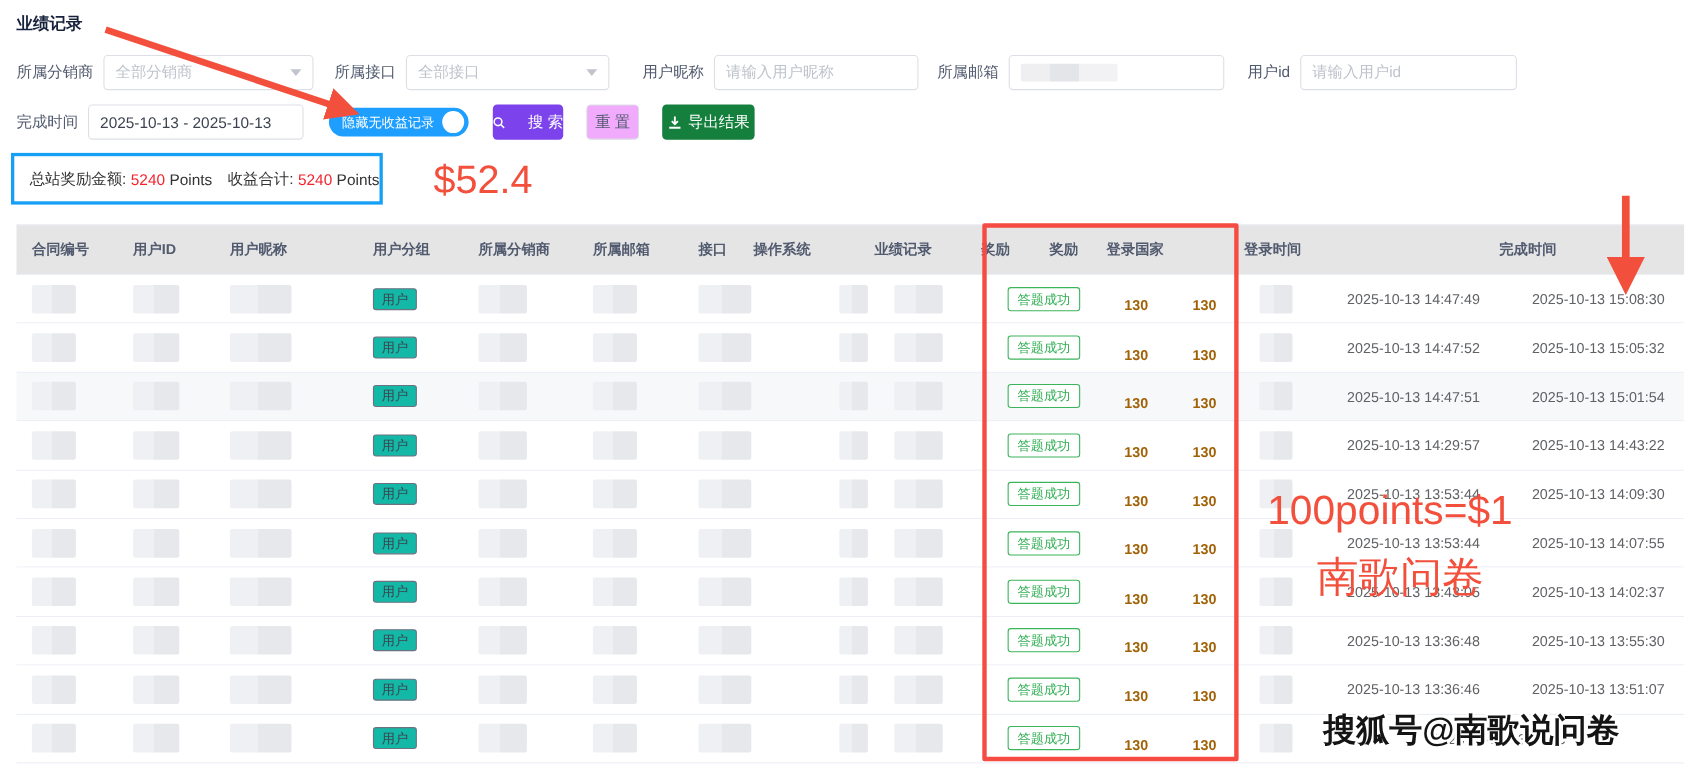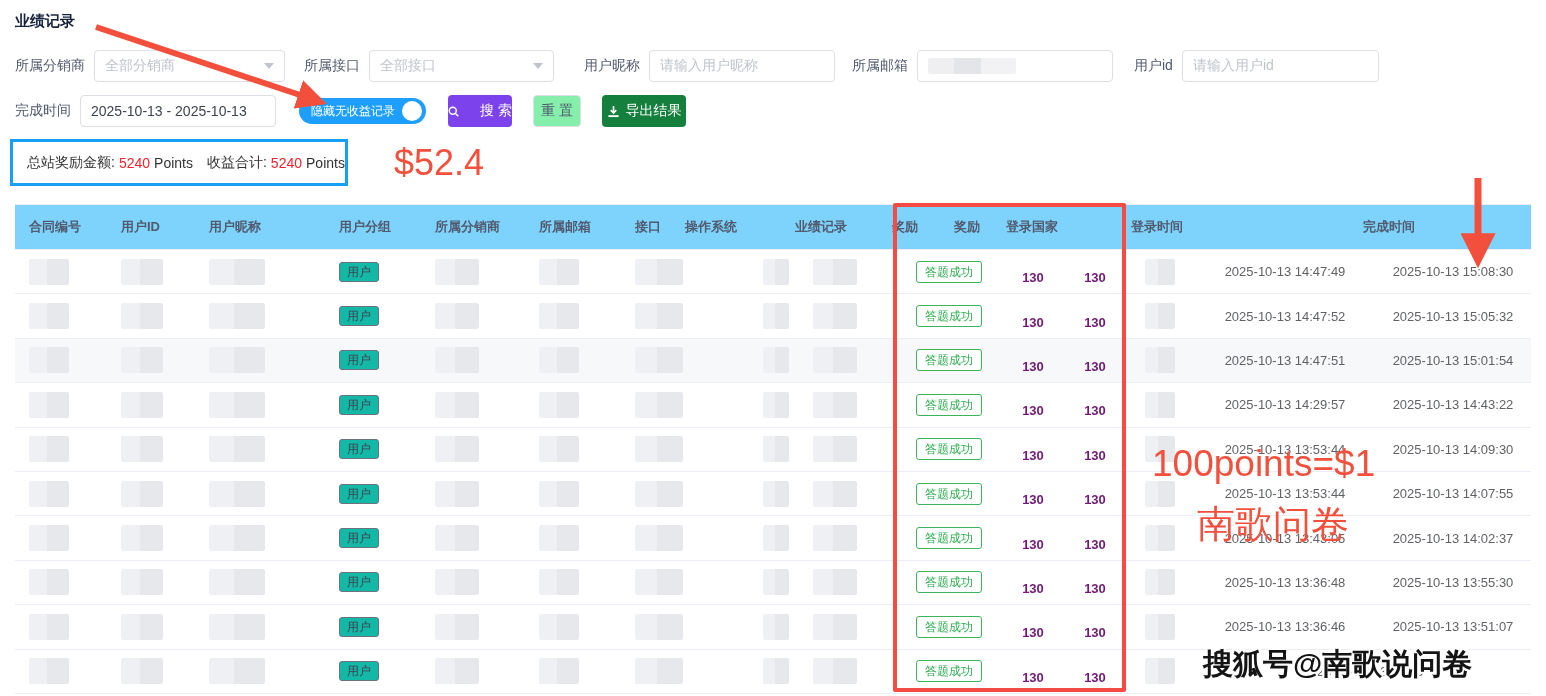--- a/index.html
+++ b/index.html
@@ -24,50 +24,50 @@
     background:linear-gradient(90deg,#efeff1 0 30%,#e3e5e9 30% 60%,#f2f2f4 60% 100%); }
   .date-inp { width:196px; color:#3d4350; font-size:14px; }
 
   .toggle { height:26px; border-radius:13px; background:#1e9fff; color:#fff; font-size:12px;
     display:flex; align-items:center; padding:0 4px 0 12px; margin-left:23px; cursor:pointer; }
   .knob { width:20px; height:20px; border-radius:50%; background:#fff; margin-left:7px; }
 
   .btn { height:32px; border-radius:4px; font-size:14px; display:flex; align-items:center;
     justify-content:center; cursor:pointer; white-space:nowrap; }
   .btn-search { background:#7c42ec; color:#fff; width:64px; margin-left:22px; gap:21px; }
-  .btn-reset  { background:#86efac; color:#515a6e; width:48px; margin-left:21px; border:1px solid #dcdfe6; }
+  .btn-reset  { background:#f0abfc; color:#515a6e; width:48px; margin-left:21px; border:1px solid #dcdfe6; }
   .btn-export { background:#15803d; color:#fff; width:84px; margin-left:21px; gap:6px; }
 
   
   .summary { position:absolute; left:10px; top:139px; width:338px; height:47px;
     border:3px solid #15a0f5; display:flex; align-items:center; padding-left:14px;
     font-size:14px; color:#333; white-space:nowrap; }
   .summary b { font-weight:normal; color:#f5222d; margin:0 4px; }
   .summary .unit { margin-right:14px; color:#333; }
 
   
   .table { position:absolute; left:15px; right:15px; top:204px; font-size:13px; }
-  .thead { display:flex; height:46px; background:#7dd3fc; border-top:1px solid #ebeef5;
+  .thead { display:flex; height:46px; background:#e5e5e5; border-top:1px solid #ebeef5;
     border-bottom:1px solid #ebeef5; font-weight:bold; color:#515a6e; }
   .tr { display:flex; height:44.4px; border-bottom:1px solid #ebeef5; background:#fff; }
   .tr.alt { background:#f7f8fa; }
   .th,.td { display:flex; align-items:center; padding-left:14px; overflow:hidden; }
   .c1{width:92px}.c2{width:88px}.c3{width:130px}.c4{width:96px}.c5{width:104px}
   .c6{width:96px}.c7{width:128px}.c8{width:50px}.c9{width:98px}
   .c10{width:104px}.c11{width:64px}.c12{width:60px}.c13{width:70px}.c14{width:180px}.c15{flex:1}
   .c10,.c11,.c12,.c13,.c14,.c15 { justify-content:center; padding-left:0; }
   .blk { height:26px; border-radius:2px;
     background:linear-gradient(90deg,#eef0f3 0 45%,#e6e8ec 45% 100%); }
   .w26{width:26px}.w30{width:30px}.w40{width:40px}.w42{width:42px}.w44{width:44px}
   .w48{width:48px}.w56{width:56px}
   .tag { border:1px solid #6b7280; color:#3d4350; font-size:12px; border-radius:3px;
     padding:3px 7px; line-height:1; background:#14b8a6; }
   .badge { border:1px solid #3cb45c; color:#2fae52; font-size:12px; border-radius:3px;
     padding:4px 8px; line-height:1; background:#fff; }
-  .reward { color:#701a75; font-weight:bold; font-size:13px;margin-top:12px; }
+  .reward { color:#a16207; font-weight:bold; font-size:13px;margin-top:12px; }
   .time { color:#606266; font-size:13px; white-space:nowrap; }
 
   
   .overlay { position:absolute; inset:0; pointer-events:none; }
   .red-rect { position:absolute; left:893px; top:203px; width:233px; height:489px;
     border:4px solid #f54b42; border-radius:2px; }
   .ann { position:absolute; color:#f2503c; white-space:nowrap; }
   .ann-usd   { left:394px;  top:142px; font-size:36px; }
   .ann-rate  { left:1152px; top:443px; font-size:37px; }
   .ann-brand { left:1197px; top:499px; font-size:38px; }

